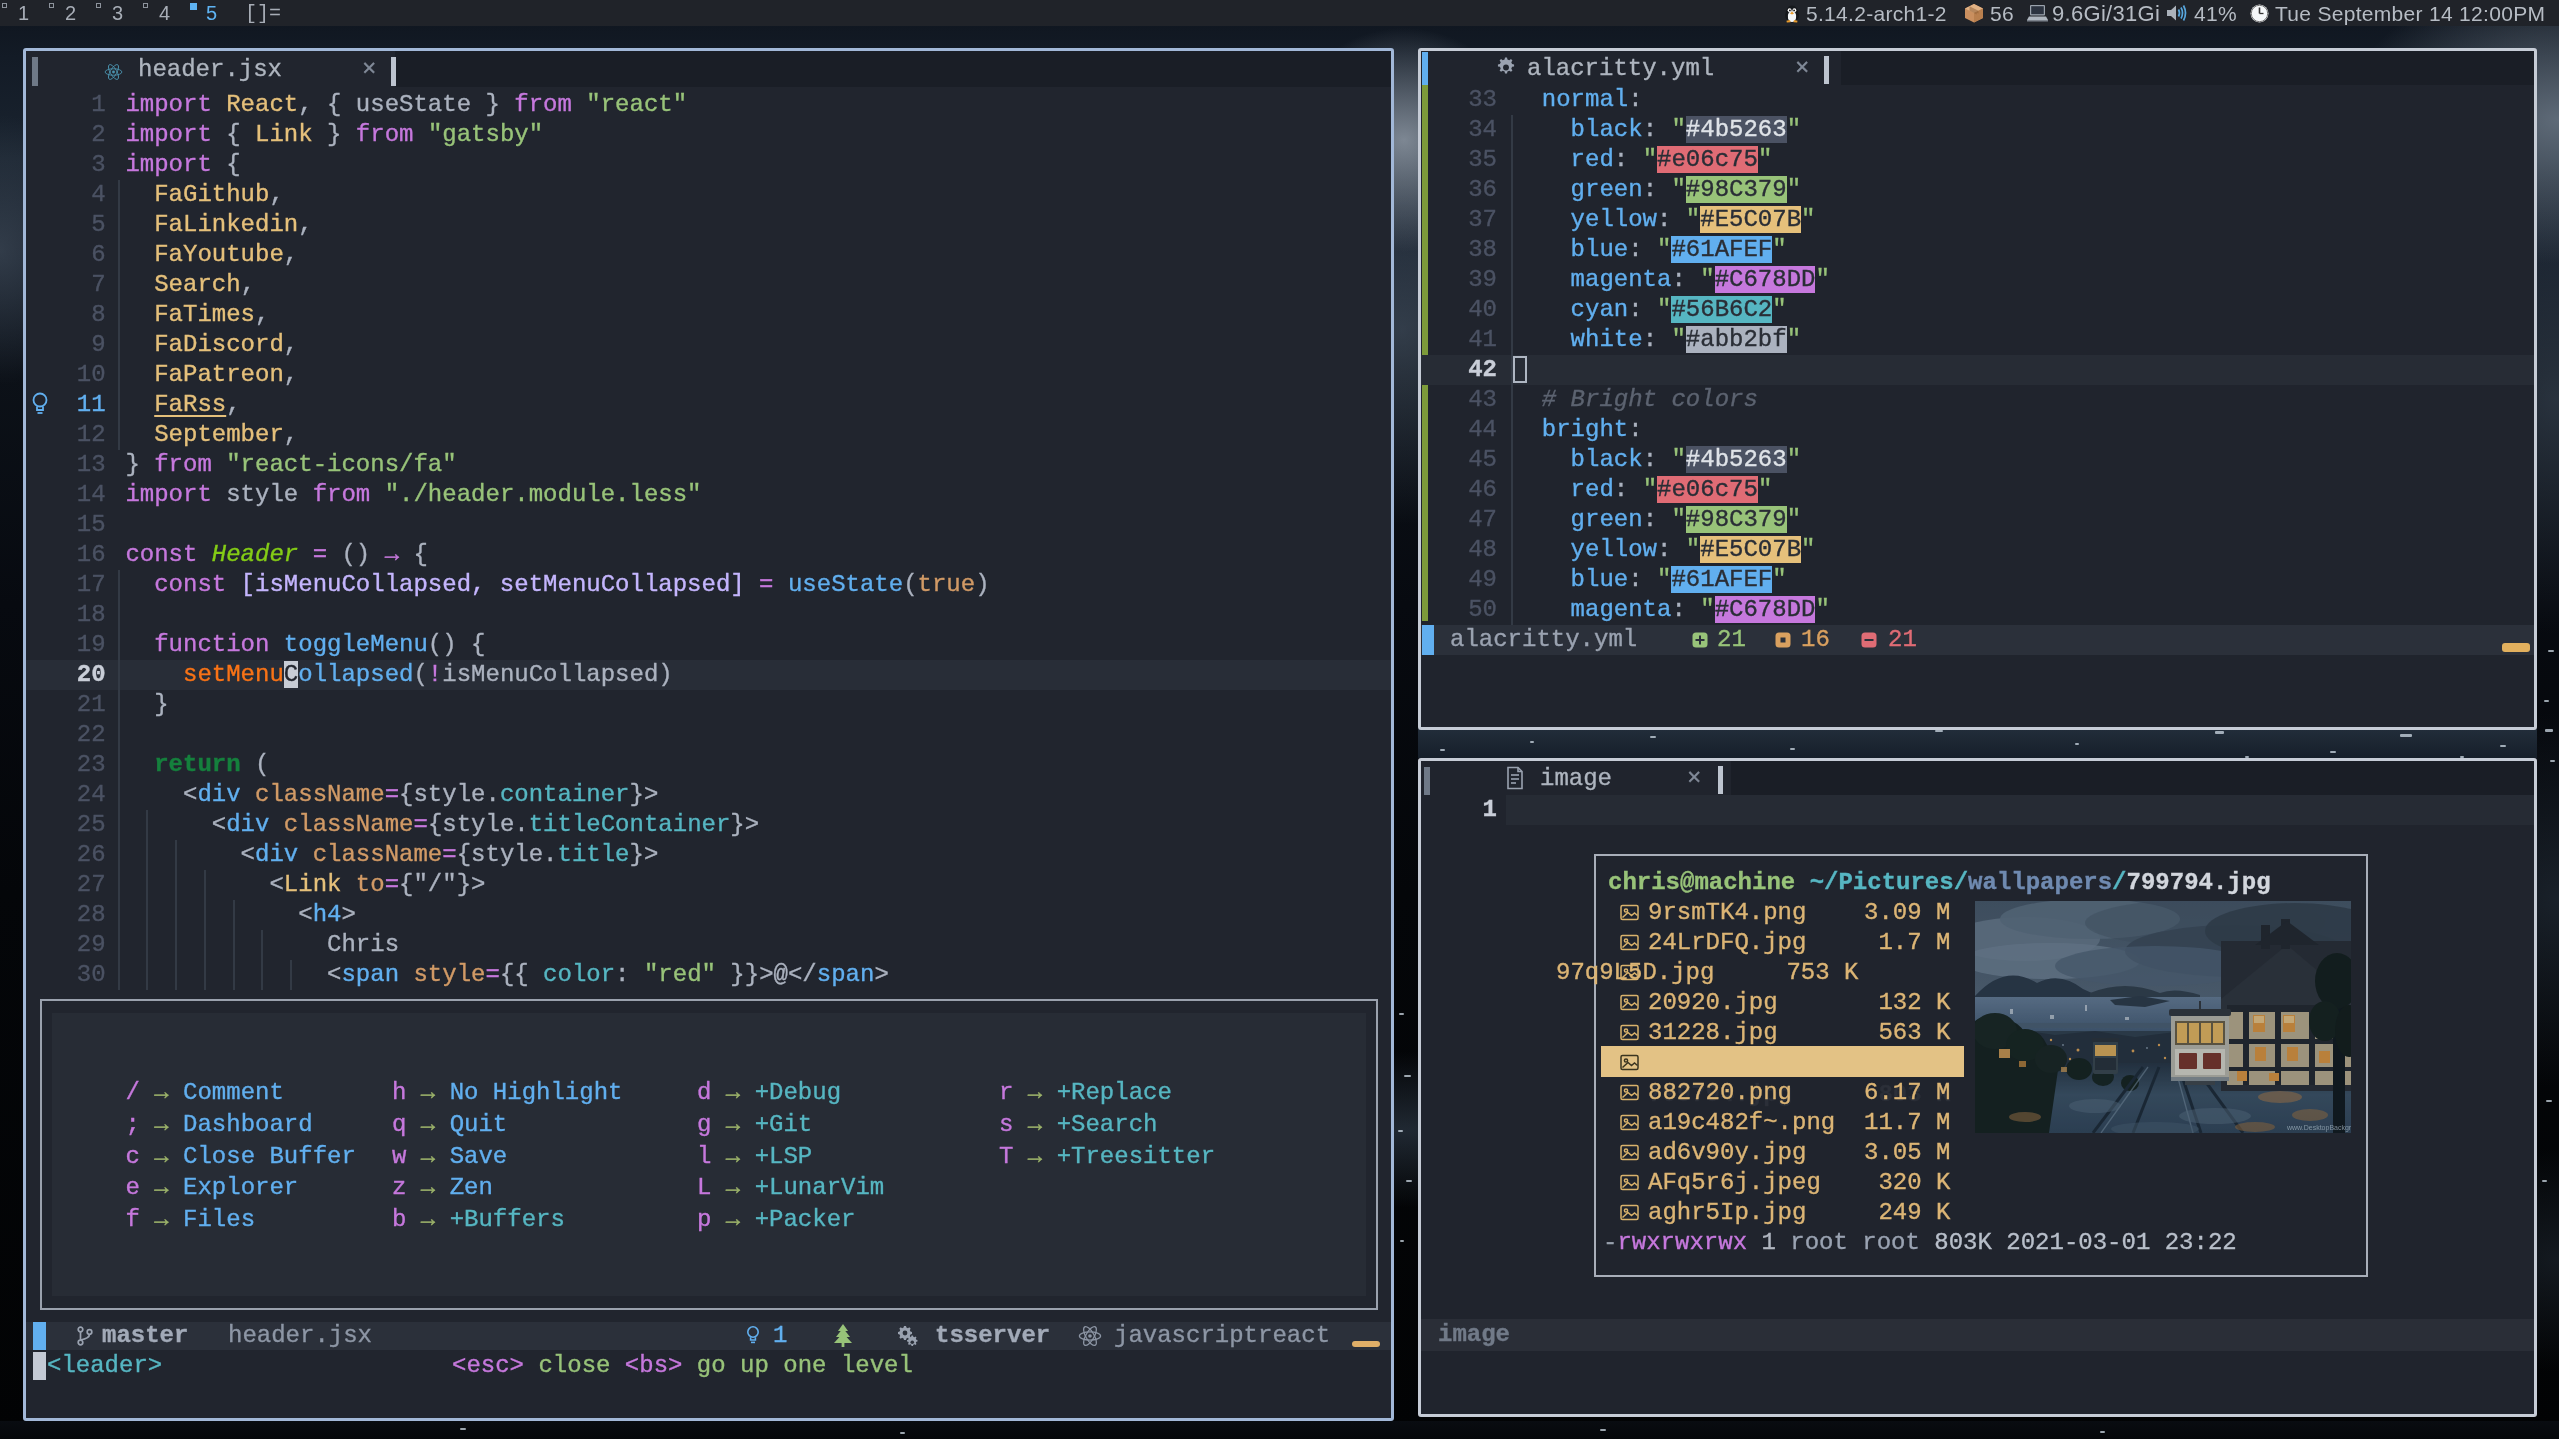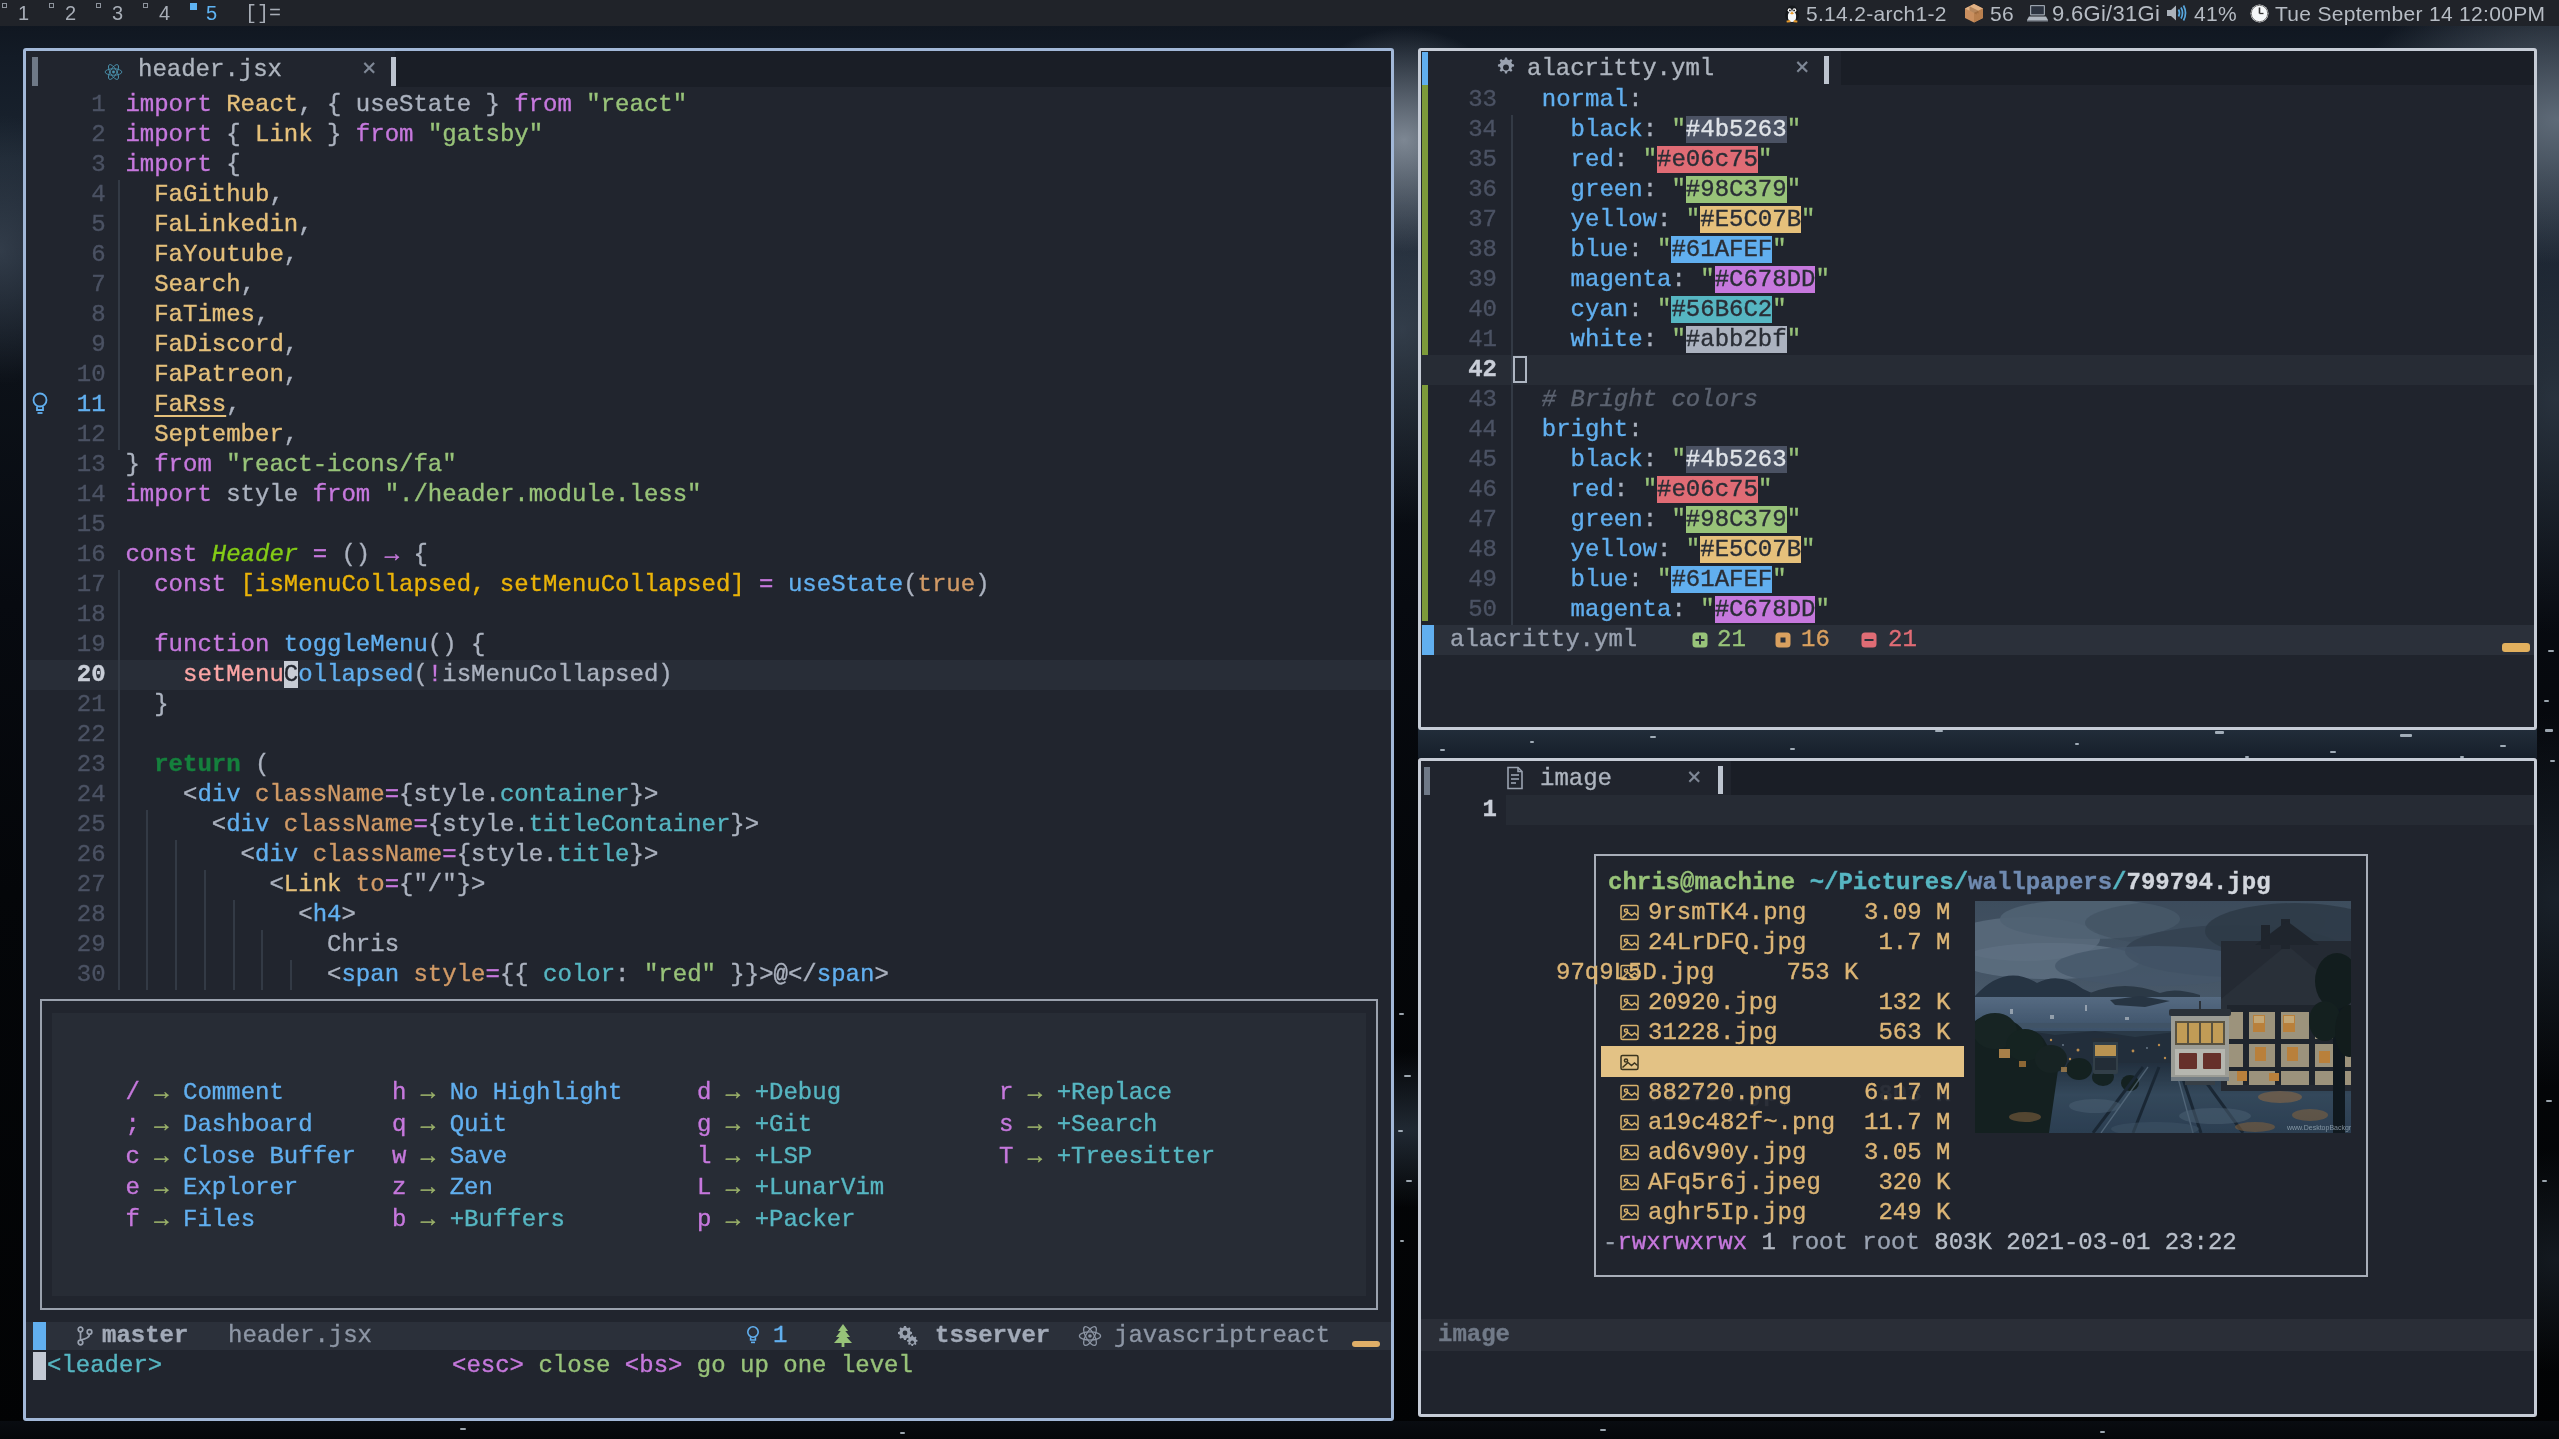--- a/index.html
+++ b/index.html
@@ -168,24 +168,24 @@
 <span style="color:#abb2bf;">  </span><span style="color:#e5c07b;">Search</span><span style="color:#abb2bf;">,</span>
 <span style="color:#abb2bf;">  </span><span style="color:#e5c07b;">FaTimes</span><span style="color:#abb2bf;">,</span>
 <span style="color:#abb2bf;">  </span><span style="color:#e5c07b;">FaDiscord</span><span style="color:#abb2bf;">,</span>
 <span style="color:#abb2bf;">  </span><span style="color:#e5c07b;">FaPatreon</span><span style="color:#abb2bf;">,</span>
 <span style="color:#abb2bf;">  </span><span style="color:#e5c07b;text-decoration:underline;text-underline-offset:4px;">FaRss</span><span style="color:#abb2bf;">,</span>
 <span style="color:#abb2bf;">  </span><span style="color:#e5c07b;">September</span><span style="color:#abb2bf;">,</span>
 <span style="color:#abb2bf;">} </span><span style="color:#c678dd;">from</span><span style="color:#abb2bf;"> </span><span style="color:#98c379;">"react-icons/fa"</span>
 <span style="color:#c678dd;">import</span><span style="color:#abb2bf;"> style </span><span style="color:#c678dd;">from</span><span style="color:#abb2bf;"> </span><span style="color:#98c379;">"./header.module.less"</span>
 
 <span style="color:#c678dd;">const</span><span style="color:#abb2bf;"> </span><span style="color:#84cc16;font-style:italic;">Header</span><span style="color:#abb2bf;"> </span><span style="color:#c678dd;">=</span><span style="color:#abb2bf;"> () </span><span style="color:#c678dd;">→</span><span style="color:#abb2bf;"> {</span>
-<span style="color:#abb2bf;">  </span><span style="color:#c678dd;">const</span><span style="color:#eab308;"> [isMenuCollapsed, setMenuCollapsed] </span><span style="color:#c678dd;">=</span><span style="color:#abb2bf;"> </span><span style="color:#61afef;">useState</span><span style="color:#abb2bf;">(</span><span style="color:#d19a66;">true</span><span style="color:#abb2bf;">)</span>
+<span style="color:#abb2bf;">  </span><span style="color:#c678dd;">const</span><span style="color:#c4b5fd;"> [isMenuCollapsed, setMenuCollapsed] </span><span style="color:#c678dd;">=</span><span style="color:#abb2bf;"> </span><span style="color:#61afef;">useState</span><span style="color:#abb2bf;">(</span><span style="color:#d19a66;">true</span><span style="color:#abb2bf;">)</span>
 
 <span style="color:#abb2bf;">  </span><span style="color:#c678dd;">function</span><span style="color:#abb2bf;"> </span><span style="color:#61afef;">toggleMenu</span><span style="color:#abb2bf;">() {</span>
-<span style="color:#abb2bf;">    </span><span style="color:#fca5a5;margin-top:12px;">setMenu</span><span style="background:#c8cdd6;color:#21252e">C</span><span style="color:#61afef;">ollapsed</span><span style="color:#abb2bf;">(</span><span style="color:#c678dd;">!</span><span style="color:#abb2bf;">isMenuCollapsed)</span>
+<span style="color:#abb2bf;">    </span><span style="color:#f97316;margin-top:12px;">setMenu</span><span style="background:#c8cdd6;color:#21252e">C</span><span style="color:#61afef;">ollapsed</span><span style="color:#abb2bf;">(</span><span style="color:#c678dd;">!</span><span style="color:#abb2bf;">isMenuCollapsed)</span>
 <span style="color:#abb2bf;">  }</span>
 
 <span style="color:#abb2bf;">  </span><span style="color:#15803d;font-weight:bold;">return</span><span style="color:#abb2bf;"> (</span>
 <span style="color:#abb2bf;">    &lt;</span><span style="color:#61afef;">div</span><span style="color:#abb2bf;"> </span><span style="color:#d19a66;">className</span><span style="color:#c678dd;">=</span><span style="color:#abb2bf;">{style.</span><span style="color:#56b6c2;">container</span><span style="color:#abb2bf;">}&gt;</span>
 <span style="color:#abb2bf;">      &lt;</span><span style="color:#61afef;">div</span><span style="color:#abb2bf;"> </span><span style="color:#d19a66;">className</span><span style="color:#c678dd;">=</span><span style="color:#abb2bf;">{style.</span><span style="color:#56b6c2;">titleContainer</span><span style="color:#abb2bf;">}&gt;</span>
 <span style="color:#abb2bf;">        &lt;</span><span style="color:#61afef;">div</span><span style="color:#abb2bf;"> </span><span style="color:#d19a66;">className</span><span style="color:#c678dd;">=</span><span style="color:#abb2bf;">{style.</span><span style="color:#56b6c2;">title</span><span style="color:#abb2bf;">}&gt;</span>
 <span style="color:#abb2bf;">          &lt;</span><span style="color:#e5c07b;">Link</span><span style="color:#abb2bf;"> </span><span style="color:#d19a66;">to</span><span style="color:#c678dd;">=</span><span style="color:#abb2bf;">{"/"}&gt;</span>
 <span style="color:#abb2bf;">            &lt;</span><span style="color:#61afef;">h4</span><span style="color:#abb2bf;">&gt;</span>
 <span style="color:#abb2bf;">              Chris</span>
 <span style="color:#abb2bf;">              &lt;</span><span style="color:#61afef;">span</span><span style="color:#abb2bf;"> </span><span style="color:#d19a66;">style</span><span style="color:#c678dd;">=</span><span style="color:#abb2bf;">{{ </span><span style="color:#56b6c2;">color</span><span style="color:#abb2bf;">: </span><span style="color:#98c379;">"red"</span><span style="color:#abb2bf;"> }}&gt;@&lt;/</span><span style="color:#61afef;">span</span><span style="color:#abb2bf;">&gt;</span></pre>

